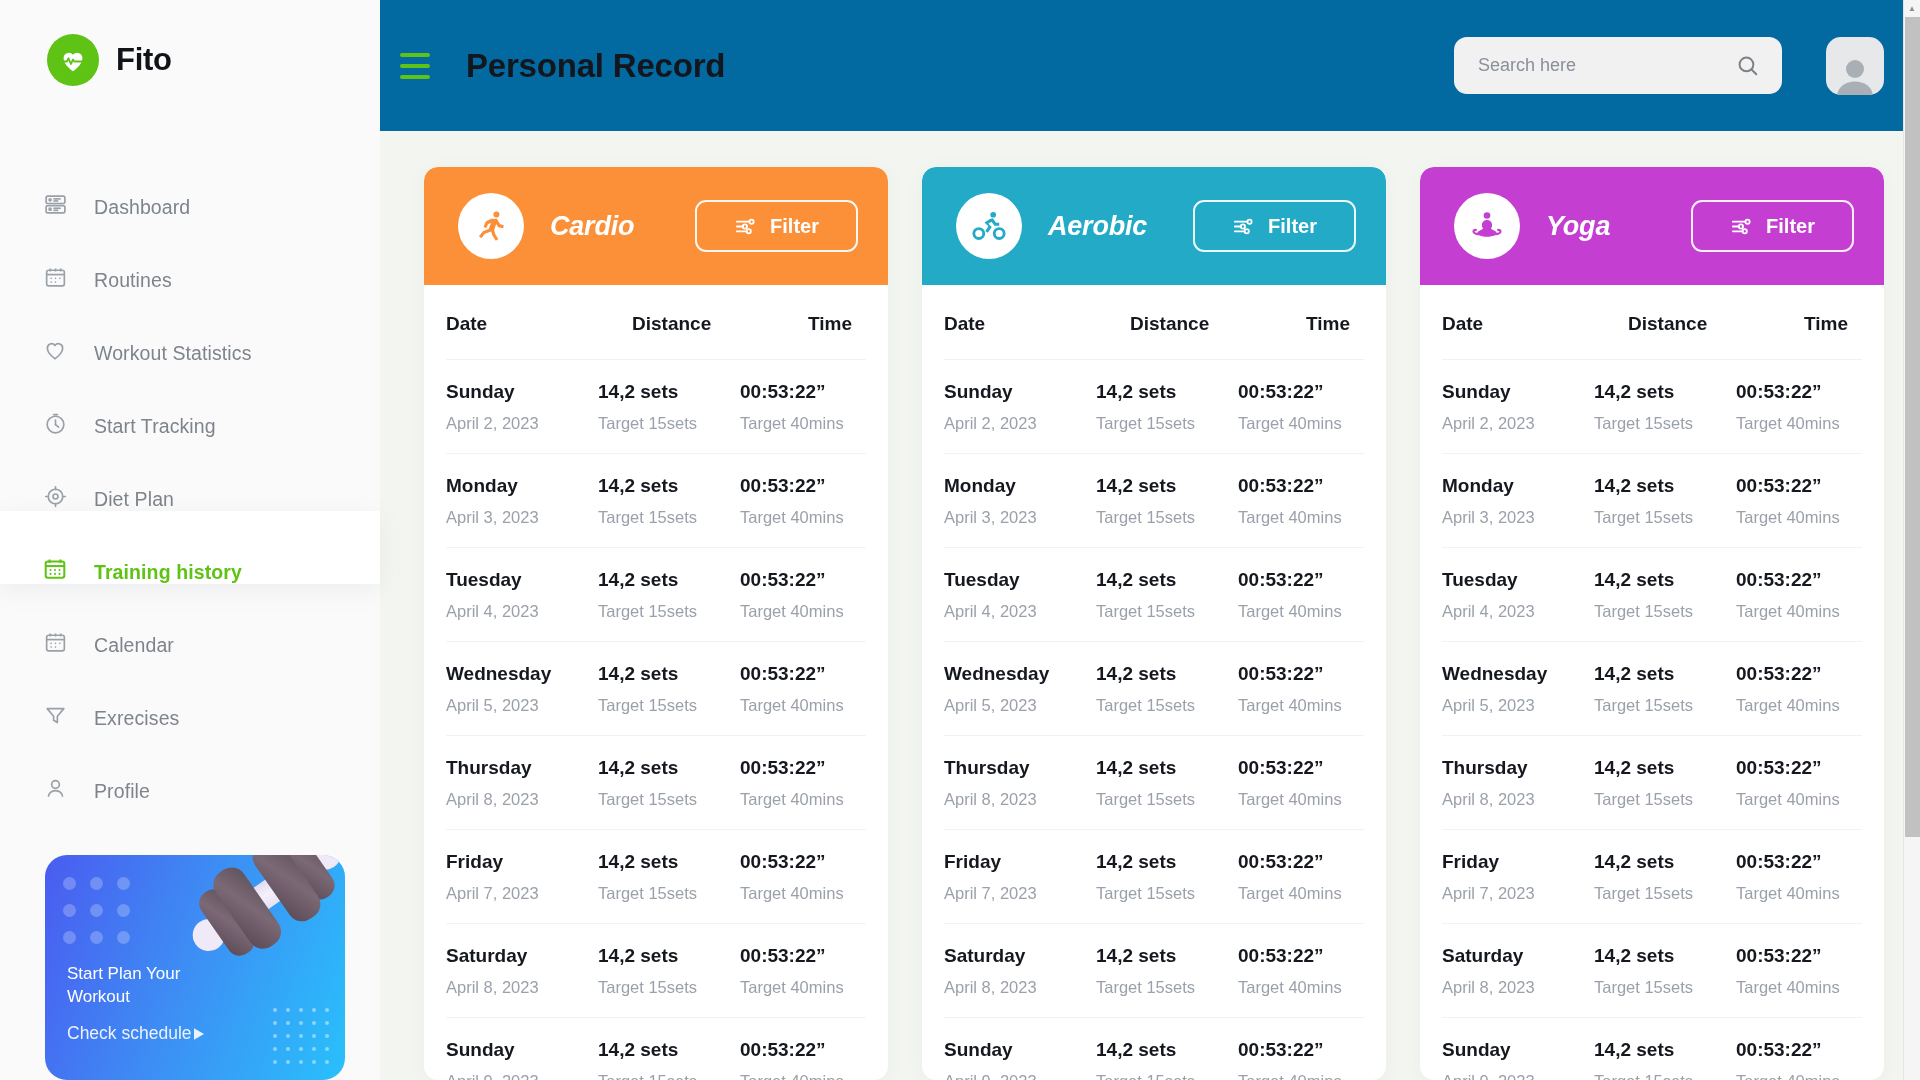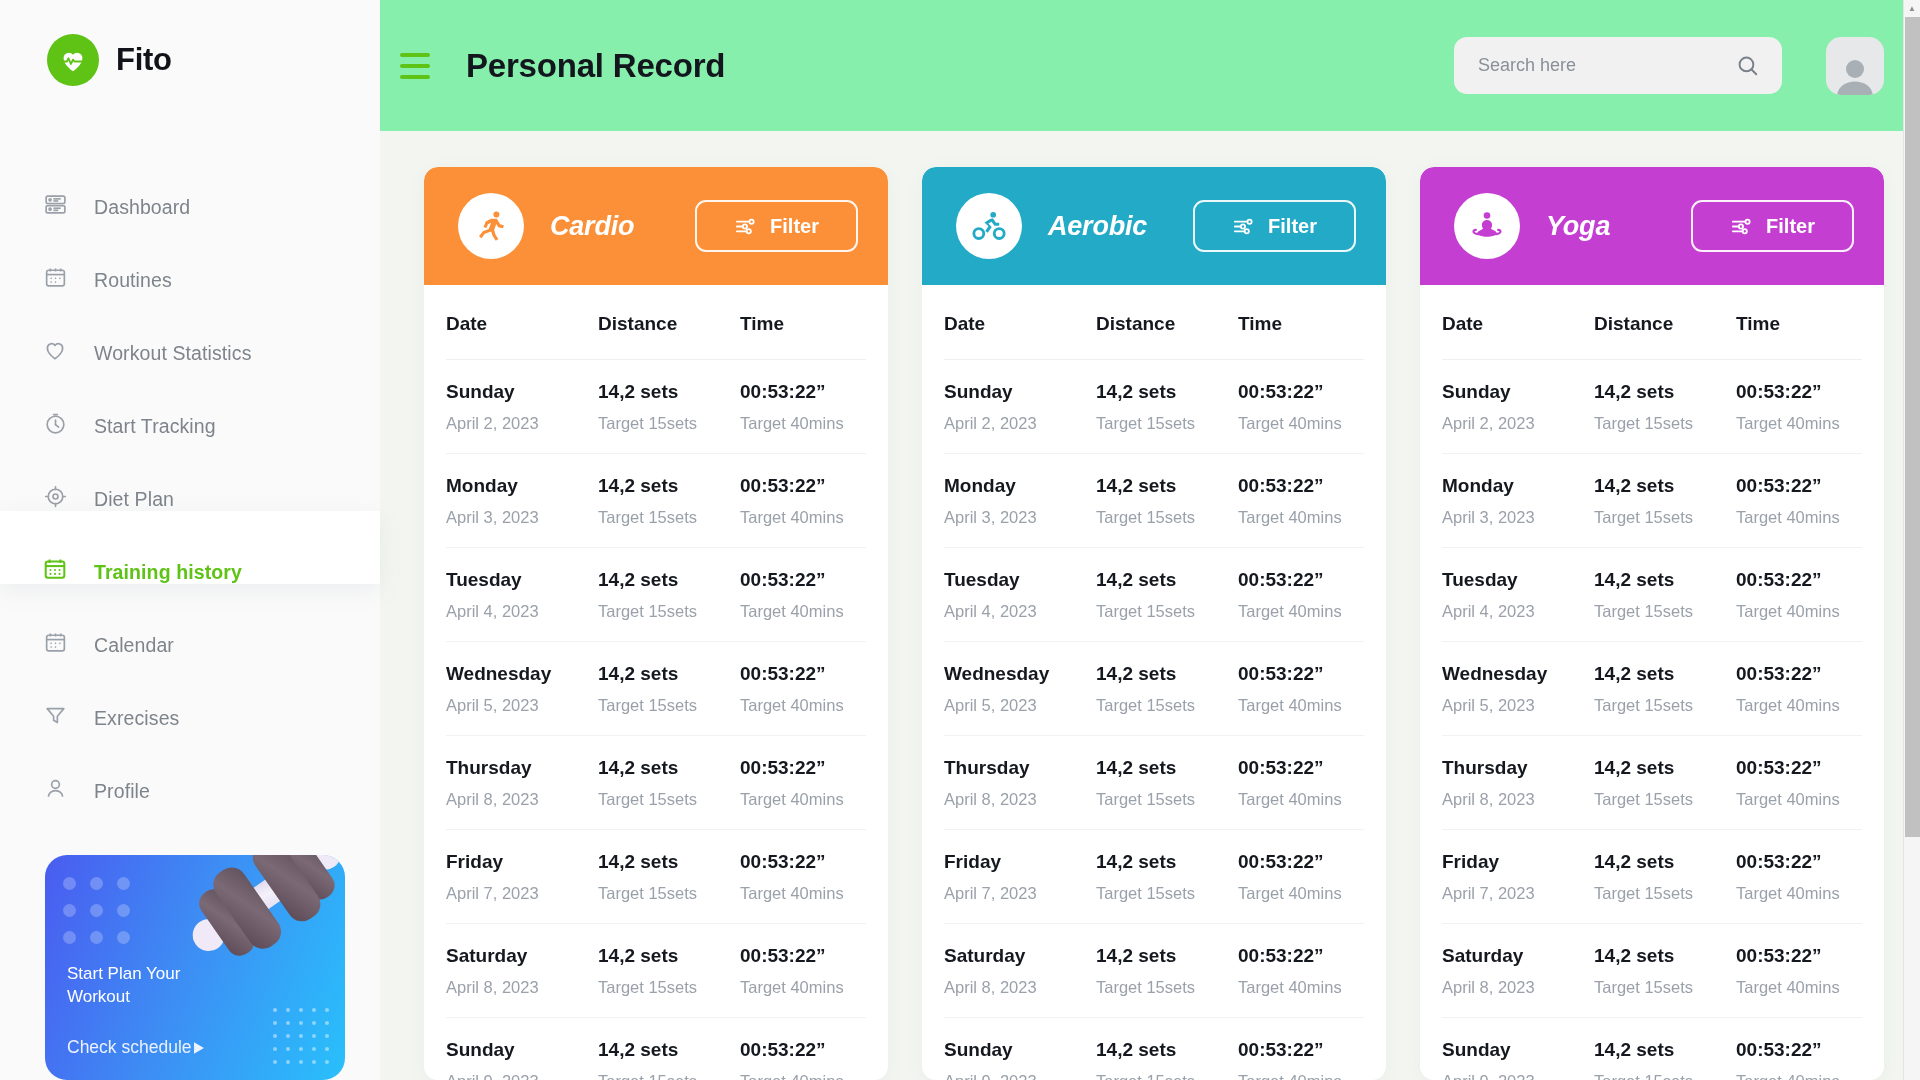--- a/index.html
+++ b/index.html
@@ -129,21 +129,21 @@
     position: absolute;
     left: 22px; top: 108px;
     width: 175px;
     font-size: 17px;
     font-weight: 400;
     color: #ffffff;
     line-height: 1.35;
   }
   .promo-cta {
     position: absolute;
-    left: 22px; bottom: 22px;
+    left: 22px; bottom: 36px;
     display: flex; align-items: center; gap: 0;
     cursor: pointer;
   }
   .promo-cta span {
     font-size: 17.5px;
     color: #eaf2ff;
   }
   .dumbbell {
     position: absolute;
     right: -28px;
@@ -158,21 +158,21 @@
     flex: 1 1 auto;
     height: 1080px;
     display: flex;
     flex-direction: column;
     min-width: 0;
   }
 
   .topbar {
     height: 131px;
     flex: 0 0 131px;
-    background: #86efac;
+    background: #0369a1;
     display: flex;
     align-items: center;
     padding: 0 36px 0 0;
   }
   .burger {
     width: 34px; height: 26px;
     margin-left: 20px;
     display: flex; flex-direction: column; justify-content: space-between;
     cursor: pointer;
   }
@@ -285,20 +285,21 @@
     display: flex; align-items: center; gap: 13px;
     cursor: pointer;
     flex: 0 0 auto;
   }
 
   .thead {
     display: flex;
     padding: 28px 0 24px 0;
     border-bottom: 1px solid #eef0f2;
     margin: 0 22px;
+    gap: 34px;
   }
   .thead div {
     font-size: 19px;
     font-weight: 700;
     color: #15181e;
   }
   .col1 { flex: 0 0 152px; padding-left: 0; }
   .col2 { flex: 0 0 142px; }
   .col3 { flex: 1 1 auto; }
 

